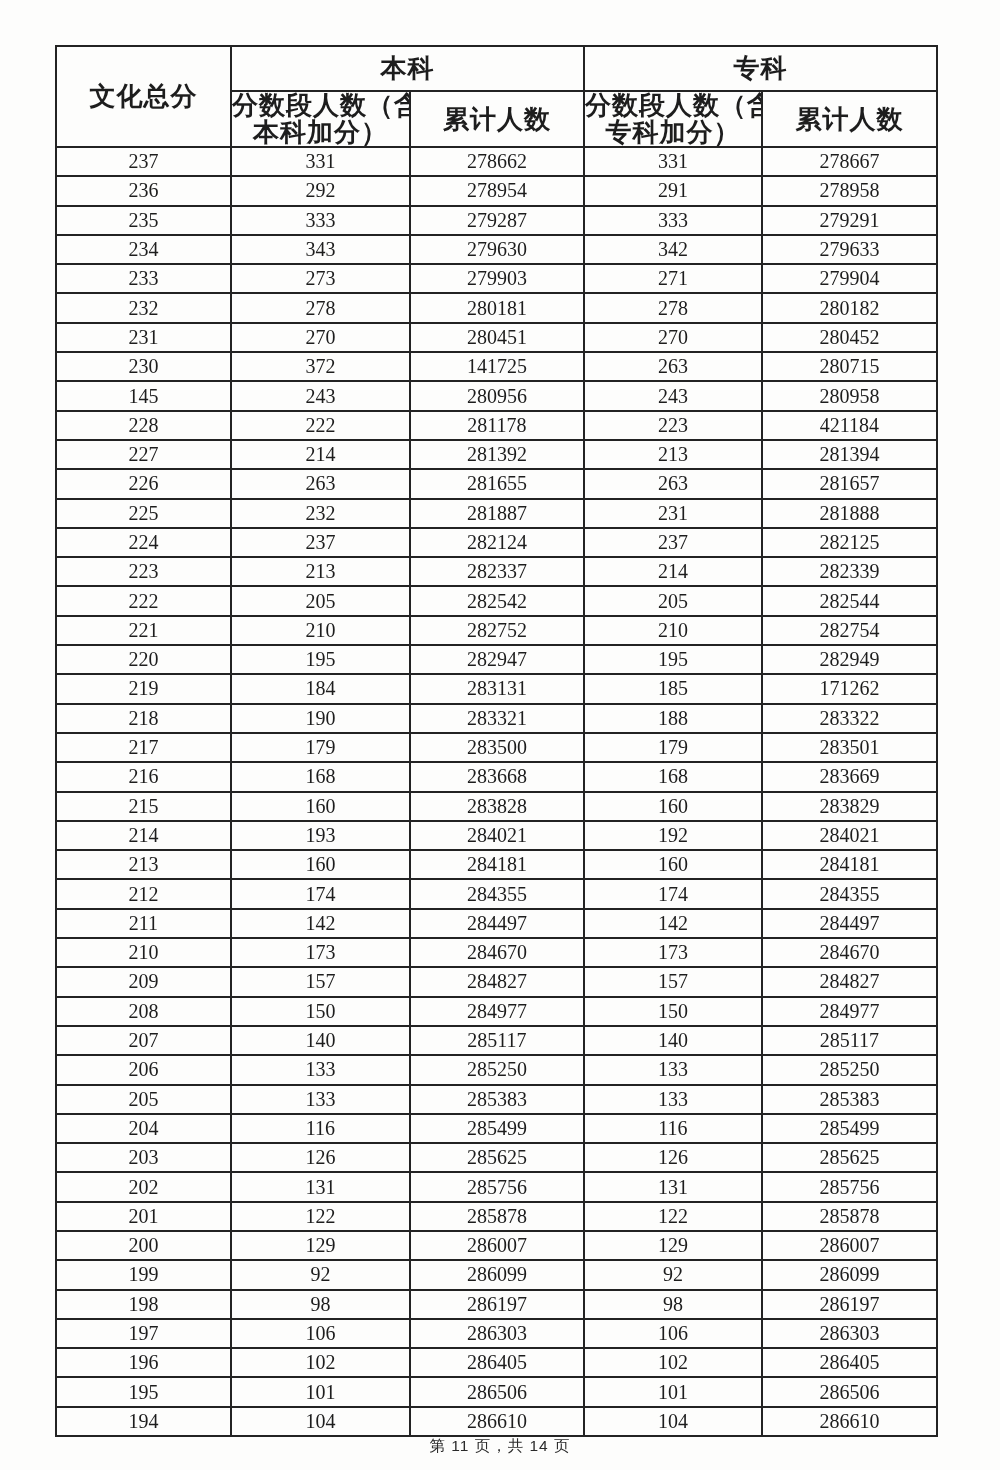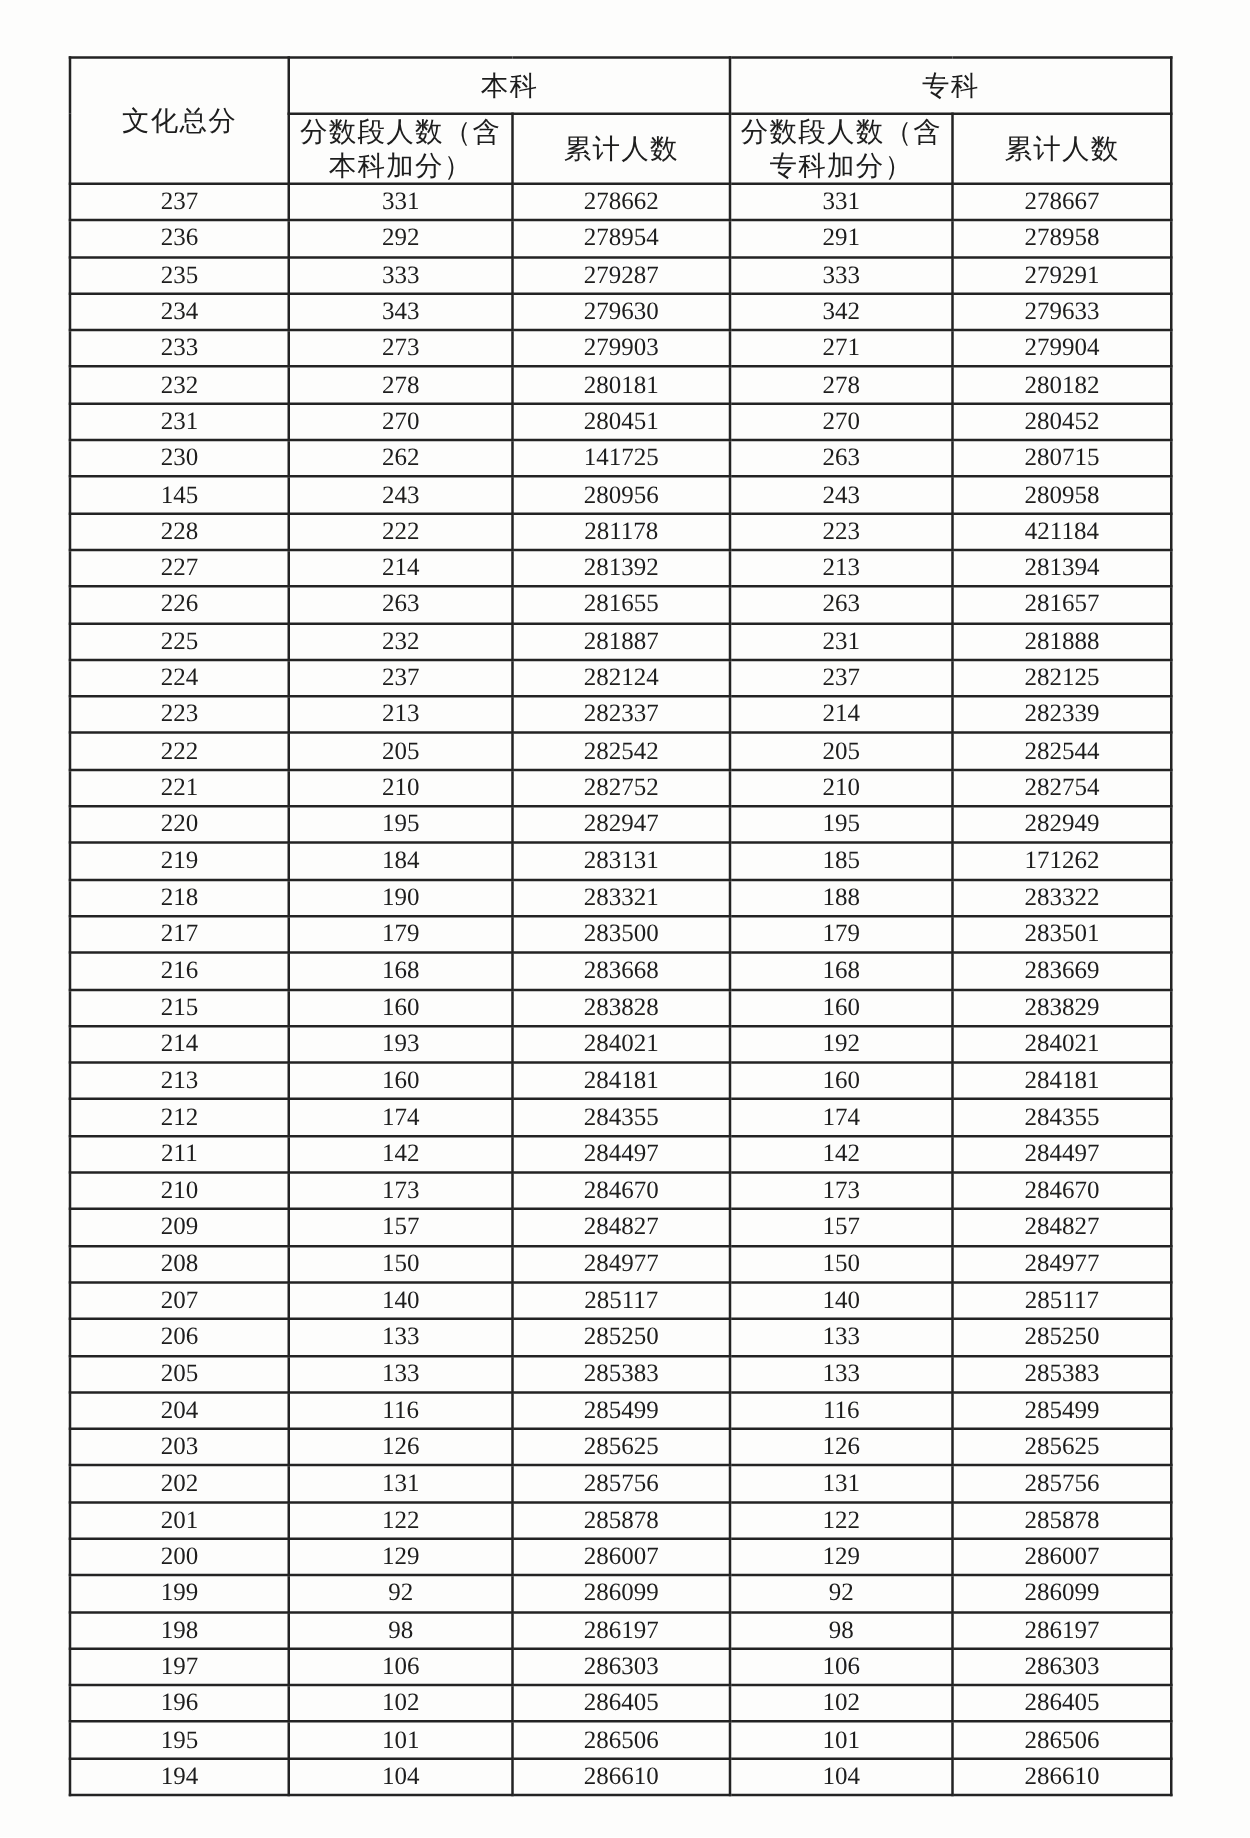--- a/index.html
+++ b/index.html
@@ -31,22 +31,22 @@
   .score-table col.c5 { width: 175px; }
   .score-table th, .score-table td {
     border: 2px solid #232323;
     text-align: center;
     vertical-align: middle;
     padding: 0;
     overflow: hidden;
     white-space: nowrap;
   }
   .score-table thead th {
-    font-weight: normal;
-    font-size: 22px;
+    font-weight: bold;
+    font-size: 26px;
     letter-spacing: 1px;
     margin-left: 37px;
   }
   tr.group-row { height: 45px; }
   tr.subhead-row { height: 52px; }
   .two-line span {
     display: block;
     line-height: 27px;
   }
   .score-table tbody td {
@@ -143,21 +143,21 @@
         </tr>
         <tr>
           <td>231</td>
           <td>270</td>
           <td>280451</td>
           <td>270</td>
           <td>280452</td>
         </tr>
         <tr>
           <td>230</td>
-          <td>262</td>
+          <td>372</td>
           <td>141725</td>
           <td>263</td>
           <td>280715</td>
         </tr>
         <tr>
           <td>145</td>
           <td>243</td>
           <td>280956</td>
           <td>243</td>
           <td>280958</td>
@@ -403,14 +403,15 @@
         <tr>
           <td>194</td>
           <td>104</td>
           <td>286610</td>
           <td>104</td>
           <td>286610</td>
         </tr>
       </tbody>
   </table>
 
+  <div class="footer">第 11 页，共 14 页</div>
 
 </div>
 
 </body></html>

